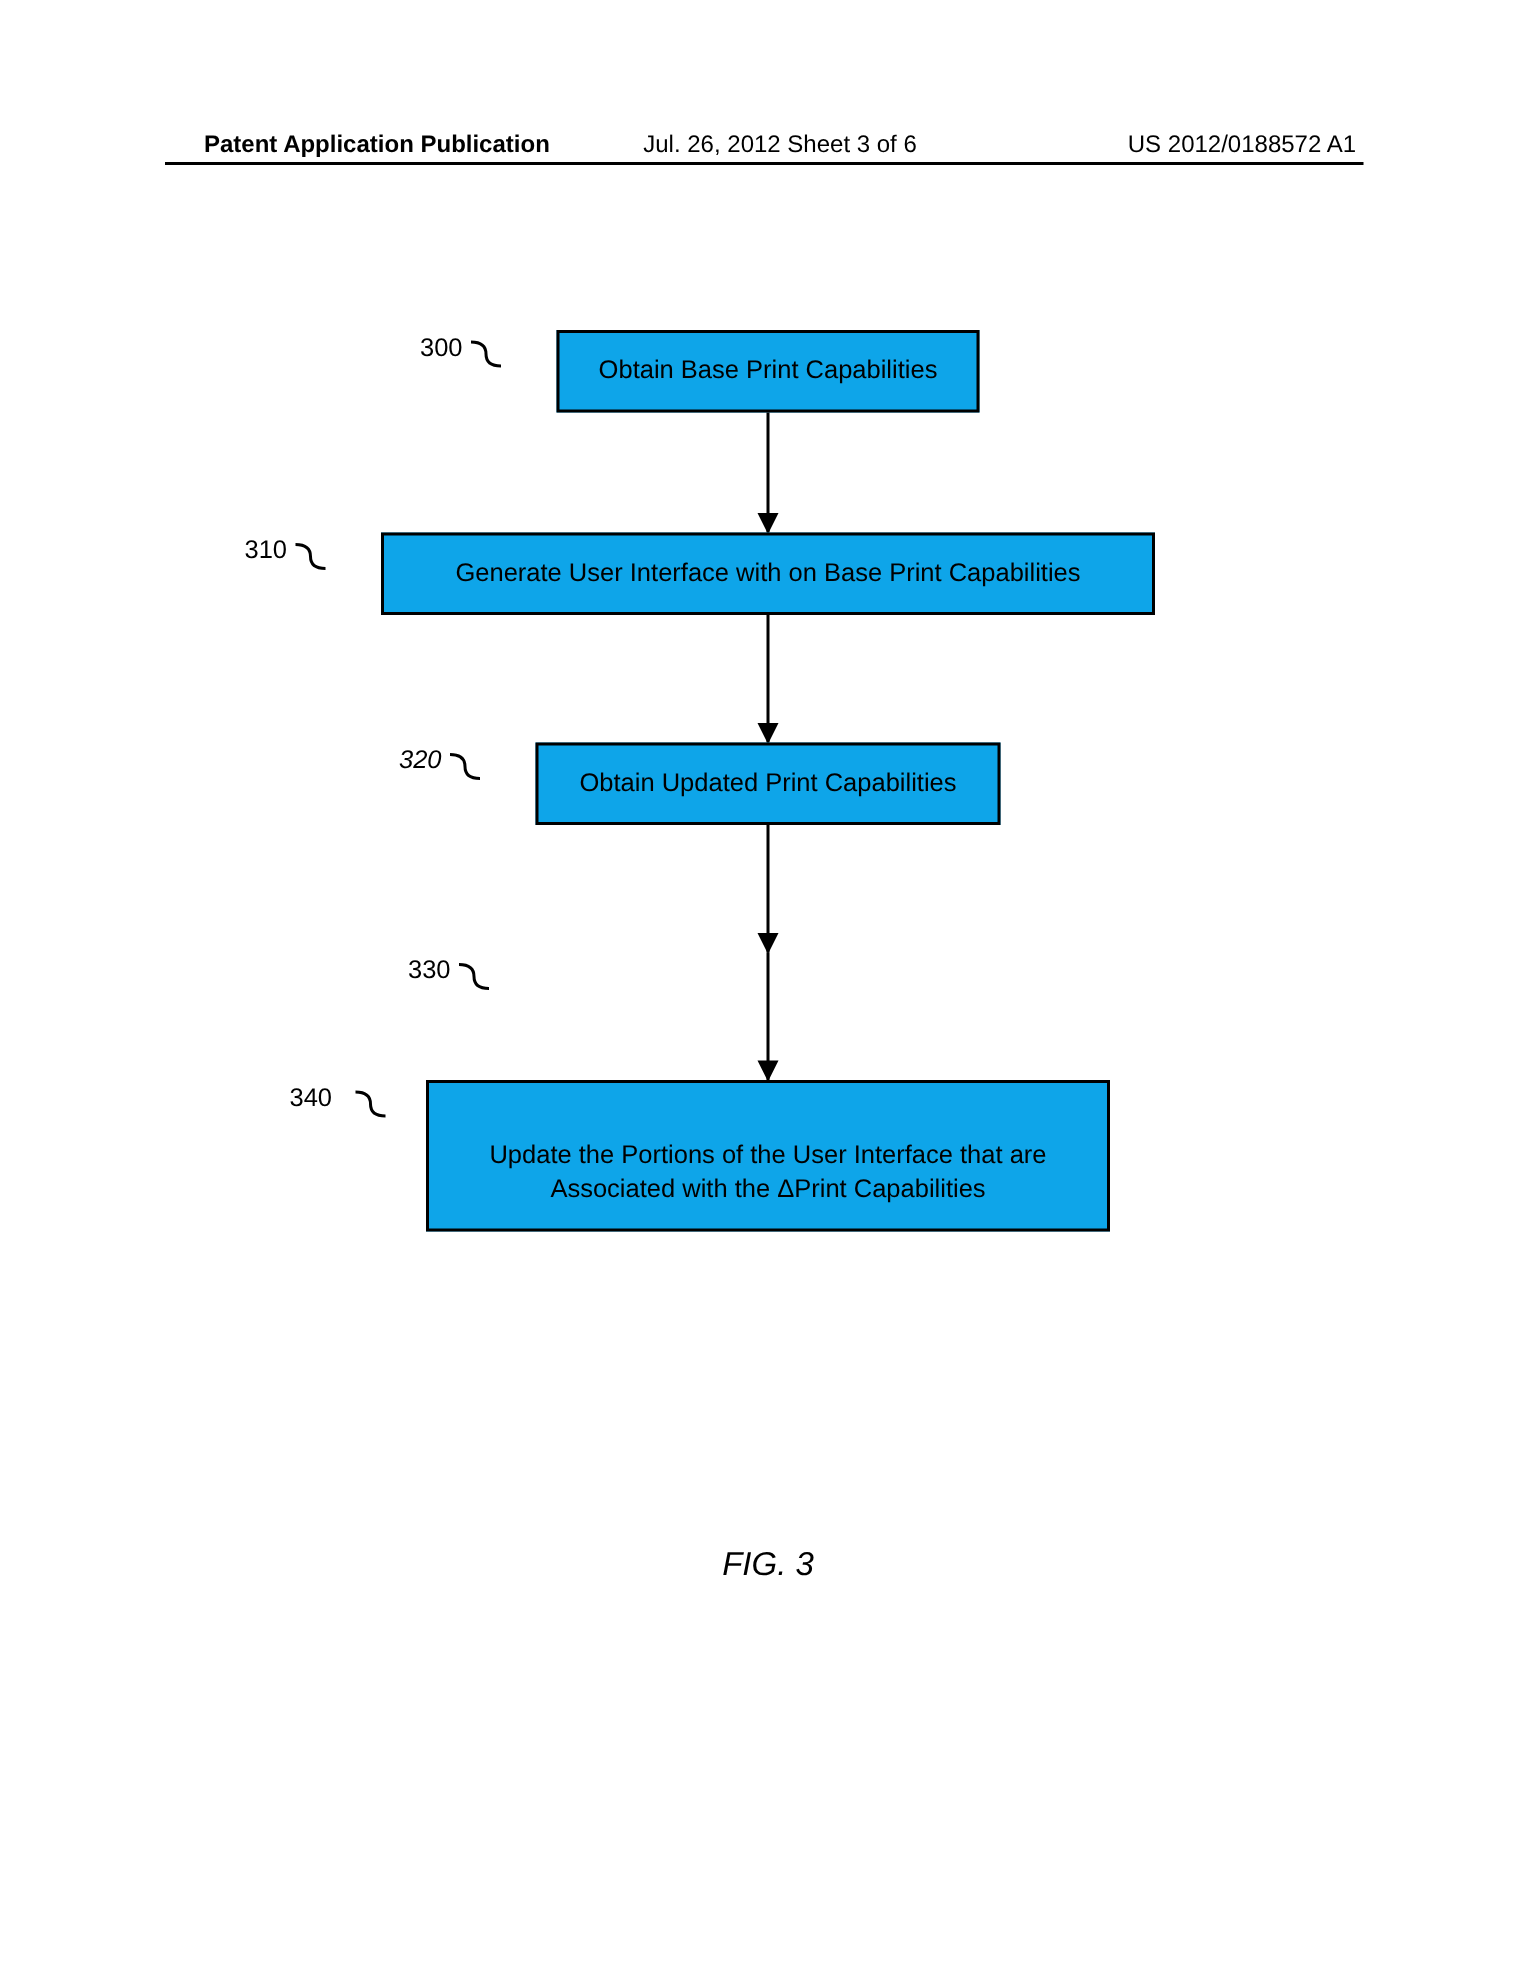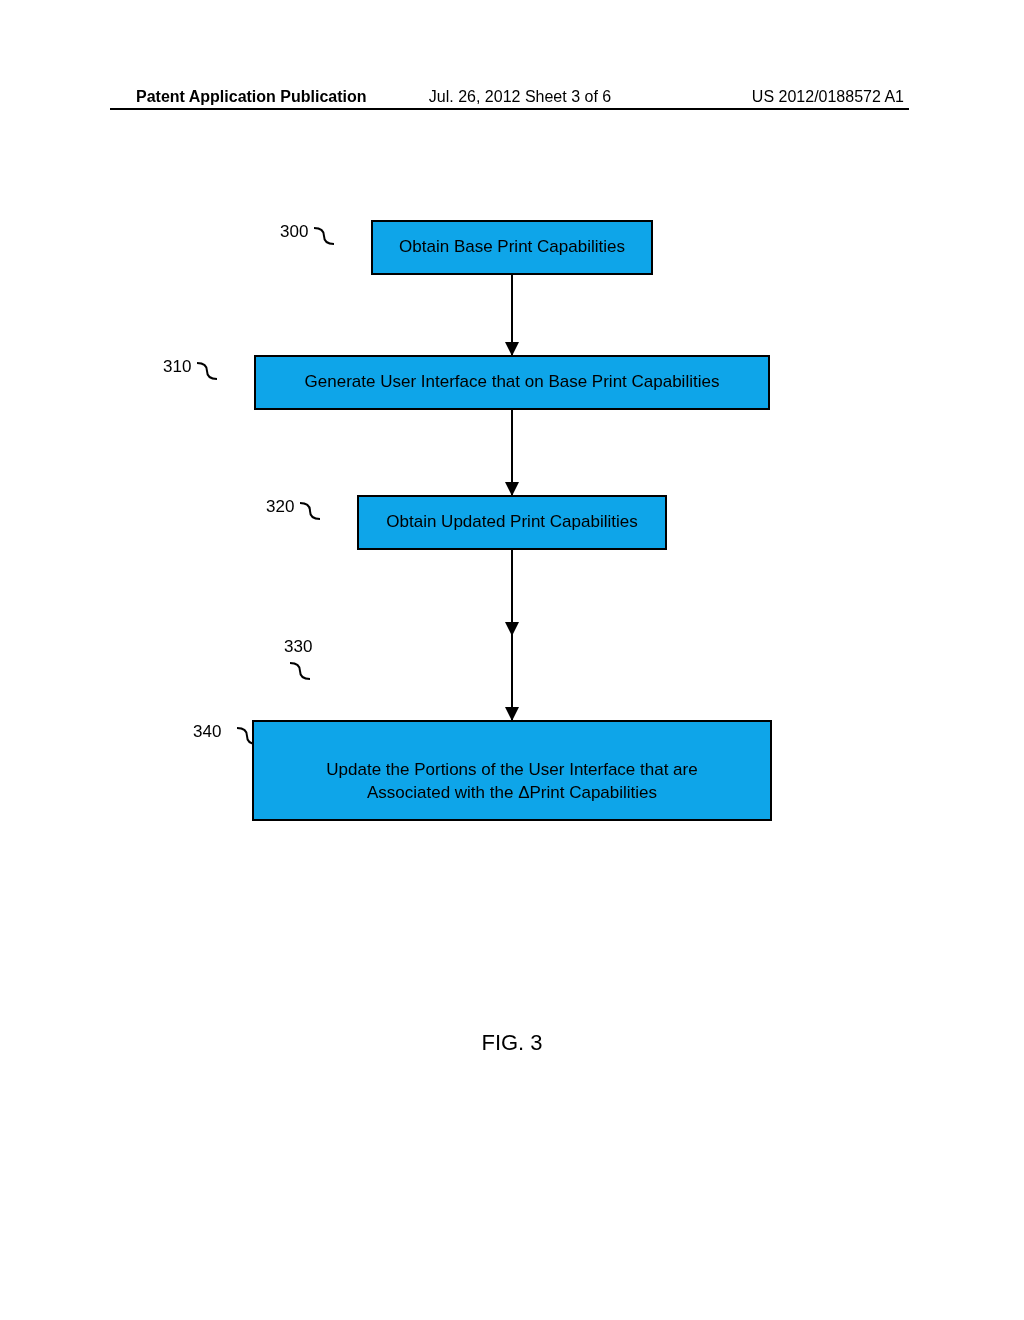--- a/index.html
+++ b/index.html
@@ -96,20 +96,21 @@
       border-right: 7px solid transparent;
       border-top: 14px solid black;
     }
     .figure-caption {
       position: absolute;
       top: 1030px;
       left: 0;
       right: 0;
       text-align: center;
       font-size: 22px;
+      font-style: italic;
     }
   </style>
 </head>
 <body>
 
 <div class="page-header">
   <span class="header-left">Patent Application Publication</span>
   <span class="header-center">Jul. 26, 2012  Sheet 3 of 6</span>
   <span class="header-right">US 2012/0188572 A1</span>
 </div>
@@ -132,59 +133,59 @@
   <div class="arrow-down" style="height:80px;"></div>
 
   <div class="step-row">
     <div class="reference-label" style="left:163px; top:2px;">
       <span>310</span>
       <svg class="hook" width="24" height="22" viewBox="0 0 24 22">
           <path d="M2 2 Q12 2 12 10 Q12 18 22 18" stroke="black" stroke-width="2" fill="none"></path>
         </svg>
     </div>
     <div class="step-box" style="width:516px;">
-      <span>Generate User Interface that on Base Print Capabilities</span>
+      <span>Generate User Interface with on Base Print Capabilities</span>
     </div>
   </div>
 
   <div class="arrow-down" style="height:85px;"></div>
 
   <div class="step-row">
-    <div class="reference-label" style="left:266px; top:2px;">
+    <div class="reference-label" style="left:266px; top:2px;font-style:italic;">
       <span>320</span>
       <svg class="hook" width="24" height="22" viewBox="0 0 24 22">
           <path d="M2 2 Q12 2 12 10 Q12 18 22 18" stroke="black" stroke-width="2" fill="none"></path>
         </svg>
     </div>
     <div class="step-box" style="width:310px;">
       <span>Obtain Updated Print Capabilities</span>
     </div>
   </div>
 
   <div class="arrow-down" style="height:85px;"></div>
 
   <div class="step-row">
-    <div class="reference-label" style="left:284px; top:2px;flex-direction:column;">
+    <div class="reference-label" style="left:272px; top:2px;">
       <span>330</span>
       <svg class="hook" width="24" height="22" viewBox="0 0 24 22">
           <path d="M2 2 Q12 2 12 10 Q12 18 22 18" stroke="black" stroke-width="2" fill="none"></path>
         </svg>
     </div>
   </div>
 
   <div class="arrow-down" style="height:85px;"></div>
 
   <div class="step-row">
     <div class="reference-label" style="left:193px; top:2px;gap:10px;">
       <span>340</span>
       <svg class="hook" width="24" height="22" viewBox="0 0 24 22">
           <path d="M2 2 Q12 2 12 10 Q12 18 22 18" stroke="black" stroke-width="2" fill="none"></path>
         </svg>
     </div>
-    <div class="step-box" style="width:520px; white-space:pre-line;">
+    <div class="step-box" style="width:456px; white-space:pre-line;">
       <span>Update the Portions of the User Interface that are
 Associated with the ΔPrint Capabilities</span>
     </div>
   </div>
 
 </div>
 
 <div class="figure-caption">FIG. 3</div>
 
 </body></html>

